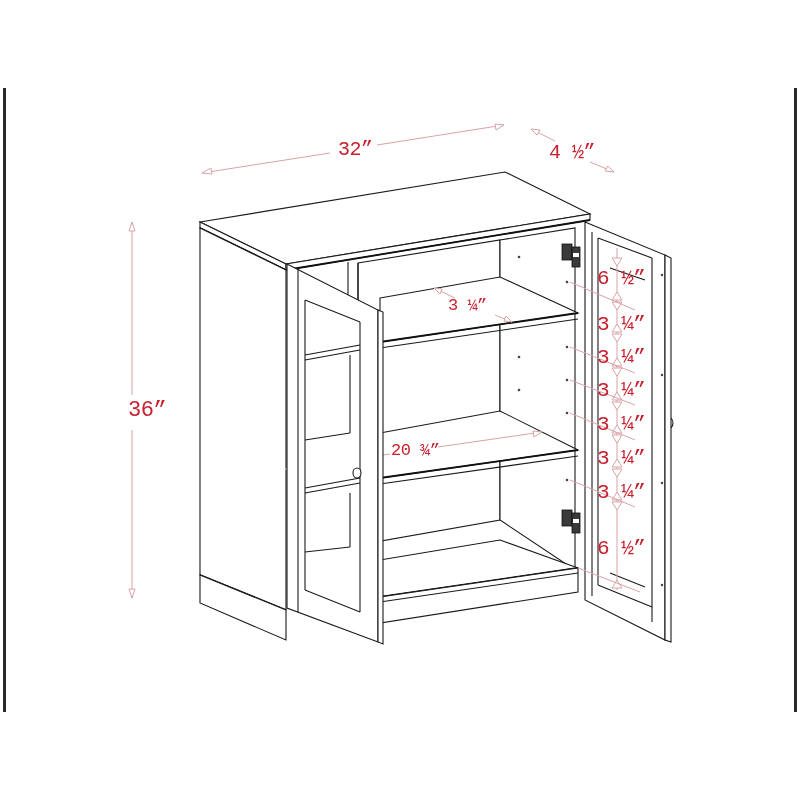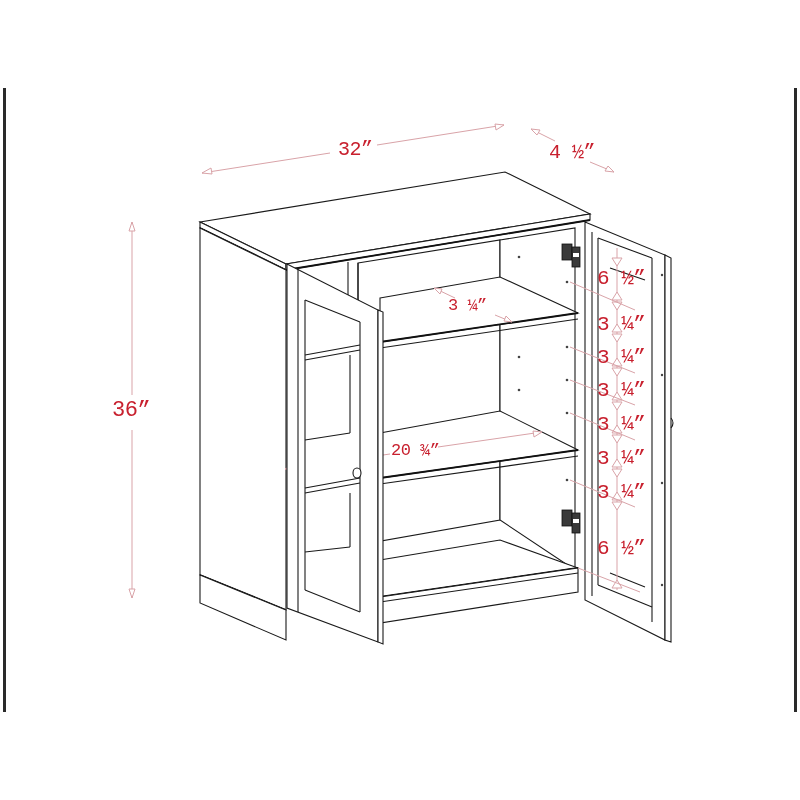--- a/index.html
+++ b/index.html
@@ -181,21 +181,21 @@
       <line class="dim" x1="570" y1="347" x2="635" y2="373"></line>
       <line class="dim" x1="570" y1="380" x2="635" y2="405"></line>
       <line class="dim" x1="570" y1="413" x2="635" y2="440"></line>
       <line class="dim" x1="570" y1="480" x2="635" y2="507"></line>
       <line class="dim" x1="578" y1="568" x2="640" y2="592"></line>
     </g>
   </svg>
 
   <div class="dim-label big" style="left:338px;top:140px;">32”</div>
   <div class="dim-label big" style="left:549px;top:143px;">4 ½”</div>
-  <div class="dim-label big" style="left:112px;top:400px;font-size:22px;">36”</div>
+  <div class="dim-label big" style="left:128px;top:400px;font-size:22px;">36”</div>
   <div class="dim-label med" style="left:448px;top:297px;">3 ¼”</div>
   <div class="dim-label med" style="left:391px;top:442px;">20 ¾”</div>
 
   <div class="dim-label side" style="left:597px;top:268px;">6 ½”</div>
   <div class="dim-label side" style="left:597px;top:314px;">3 ¼”</div>
   <div class="dim-label side" style="left:597px;top:347px;">3 ¼”</div>
   <div class="dim-label side" style="left:597px;top:380px;">3 ¼”</div>
   <div class="dim-label side" style="left:597px;top:414px;">3 ¼”</div>
   <div class="dim-label side" style="left:597px;top:448px;">3 ¼”</div>
   <div class="dim-label side" style="left:597px;top:482px;">3 ¼”</div>

